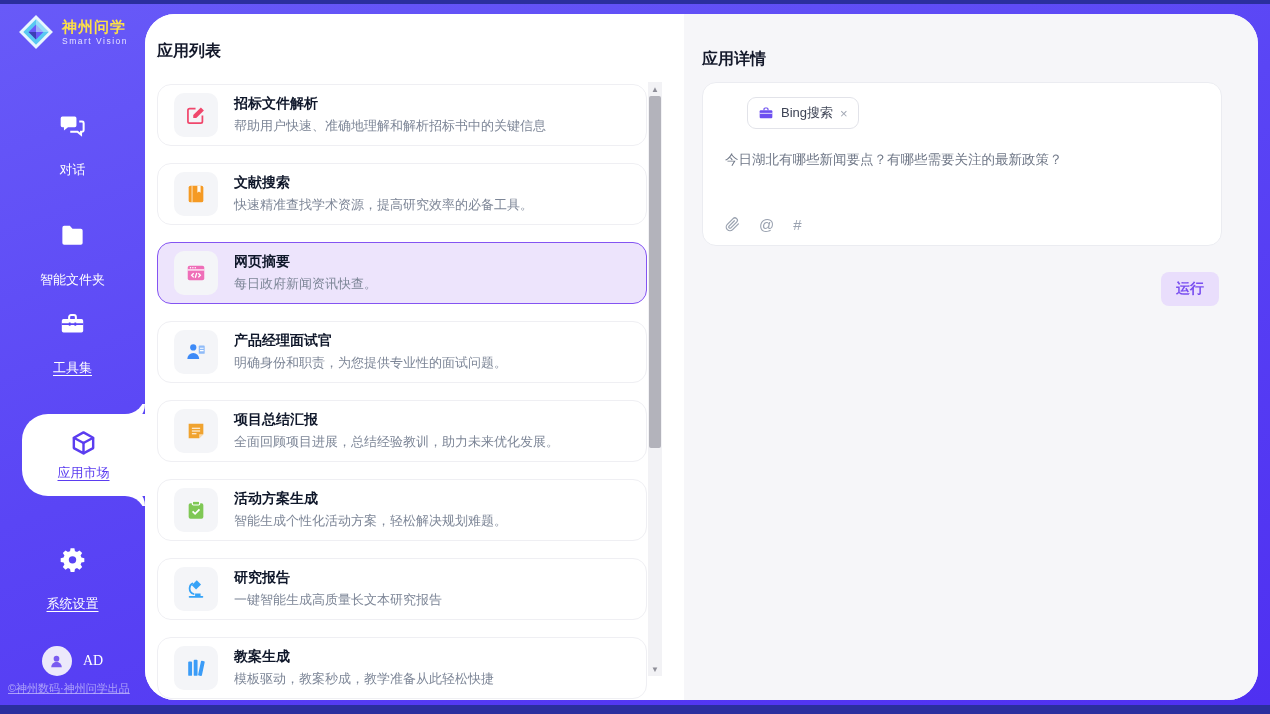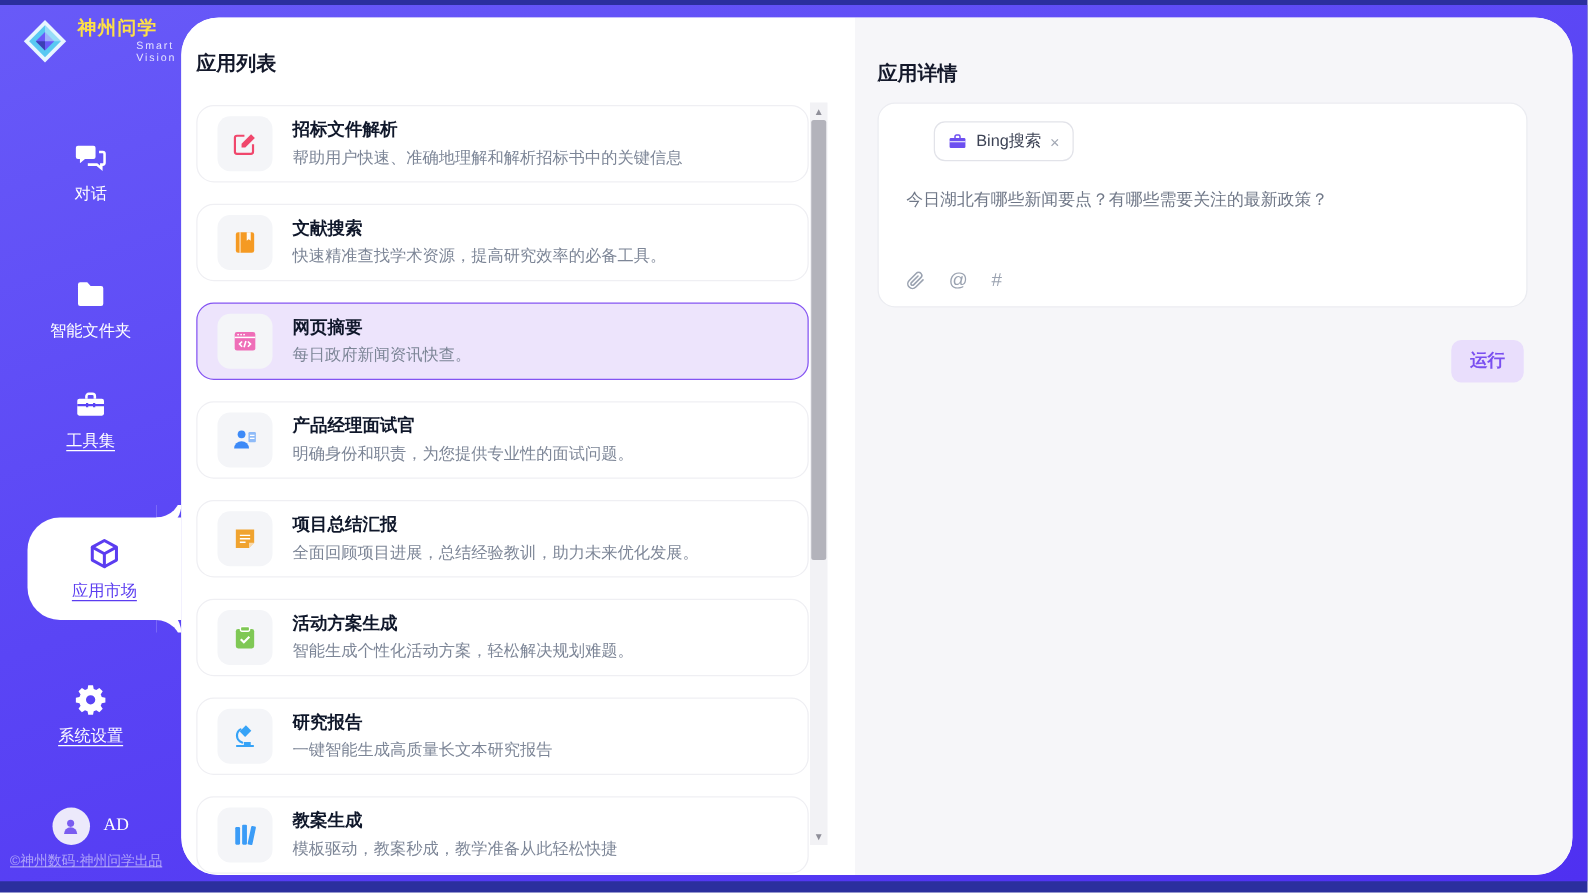--- a/index.html
+++ b/index.html
@@ -6,23 +6,23 @@
   html,body { width:1270px; height:714px; }
   body { font-family:"Liberation Sans","DejaVu Sans",sans-serif; background:#2b2f9e; position:relative; overflow:hidden; }
 
   .purple-bg { position:absolute; left:0; top:4px; width:1270px; height:701px;
     background:linear-gradient(160deg,#685af8 0%,#5a45f5 45%,#4f30f1 100%); }
 
   
   .logo { position:absolute; left:18px; top:14px; width:120px; display:flex; align-items:center; gap:8px; }
   .logo svg { width:36px; height:36px; flex:0 0 auto; }
   .brand-name { color:#fde047; font-size:15px; font-weight:bold; letter-spacing:1px; line-height:1.15; }
-  .brand-sub { color:#e4e1ff; font-size:8.5px; letter-spacing:1.5px;margin-left:47px; }
-
-  .nav-item { position:absolute; left:0; width:145px; display:flex; flex-direction:column; align-items:center; gap:7px; cursor:pointer; }
+  .brand-sub { color:#e4e1ff; font-size:8.5px; letter-spacing:1.5px; }
+
+  .nav-item { position:absolute; left:0; width:145px; display:flex; flex-direction:column; align-items:center; gap:22px; cursor:pointer; }
   .nav-item svg { width:27px; height:27px; color:#fff; }
   .nav-label { color:#fff; font-size:13px; }
   .u { text-decoration:underline; text-underline-offset:3px; }
 
   .active-blob { position:absolute; left:22px; top:414px; width:123px; height:82px; background:#fff;
     border-radius:26px 0 0 26px; display:flex; flex-direction:column; align-items:center; justify-content:center; gap:6px; }
   .active-blob::before { content:""; position:absolute; right:0; top:-20px; width:20px; height:20px;
     border-bottom-right-radius:20px; box-shadow:0 10px 0 0 #fff; }
   .active-blob::after { content:""; position:absolute; right:0; bottom:-20px; width:20px; height:20px;
     border-top-right-radius:20px; box-shadow:0 -10px 0 0 #fff; }

